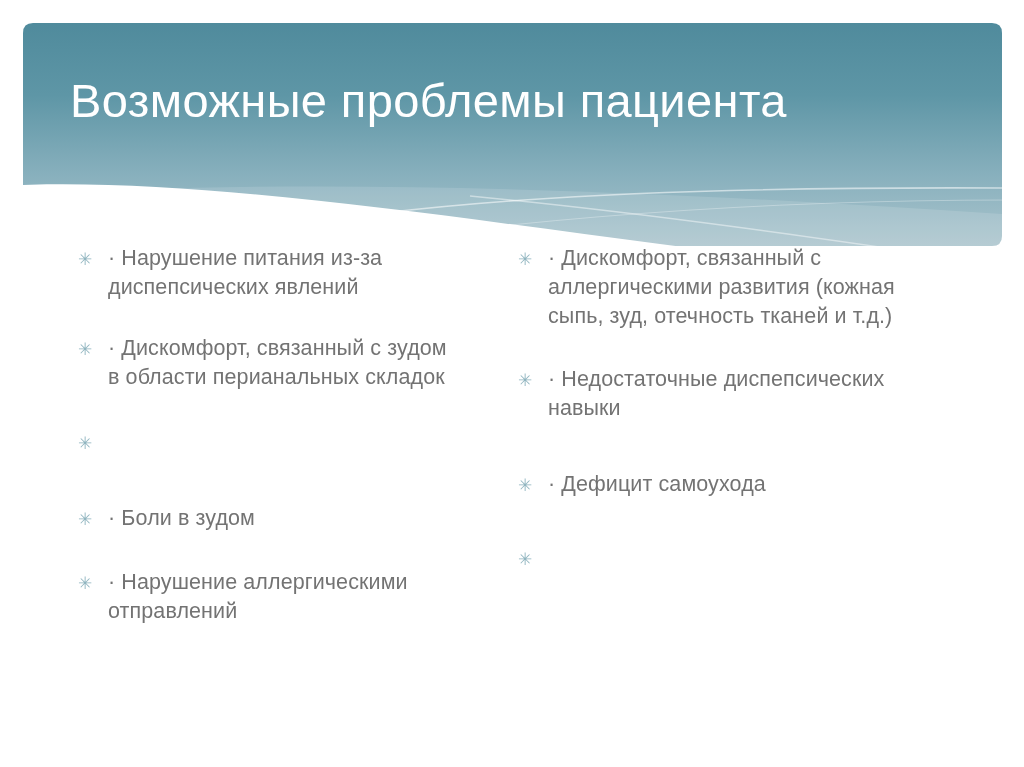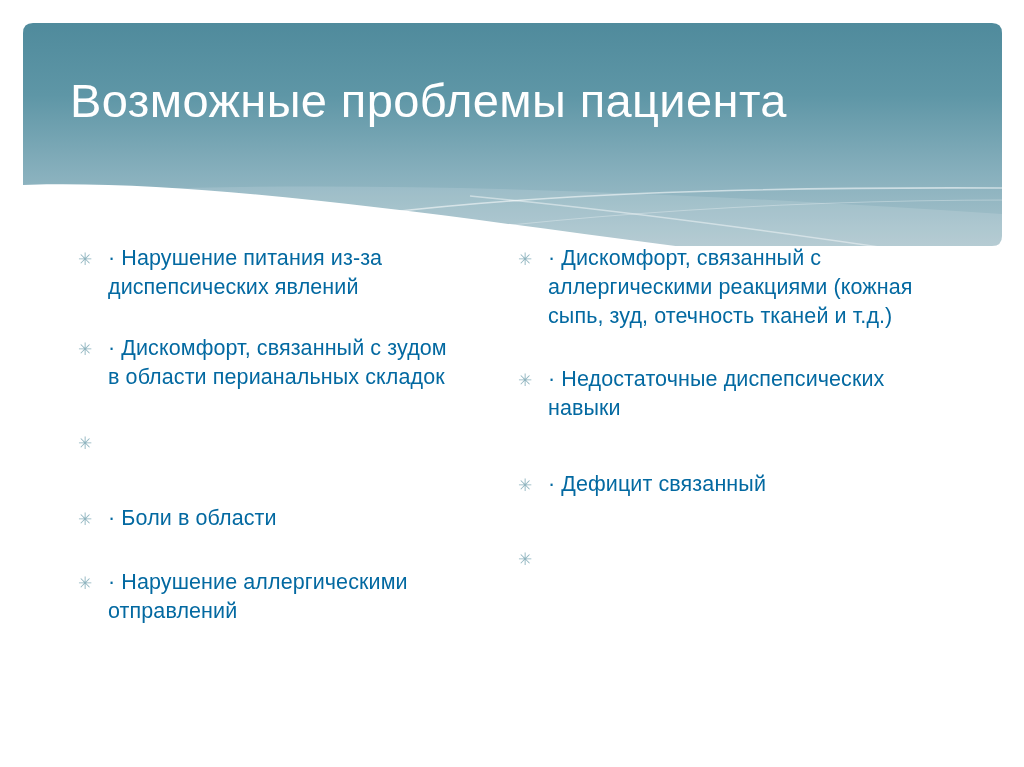--- a/index.html
+++ b/index.html
@@ -73,21 +73,21 @@
     width: 30px;
     color: #8fb4bf;
     font-family: "DejaVu Sans", sans-serif;
     font-size: 17px;
     line-height: 30px;
     text-align: left;
     user-select: none;
   }
   .bullet-text {
     flex: 1 1 auto;
-    color: #0369a1;
+    color: #737373;
     font-family: "Liberation Sans", sans-serif;
     font-size: 21.5px;
     line-height: 29px;
     letter-spacing: 0.1px;
   }
 
   
   .col-left  .bullet-item:nth-child(1) { margin-bottom: 32px; }
   .col-left  .bullet-item:nth-child(2) { margin-bottom: 36px; }
   .col-left  .bullet-item:nth-child(3) { margin-bottom: 46px; }
@@ -148,40 +148,40 @@
       </div>
       <div class="bullet-item">
         <span class="bullet-glyph">✳</span>
         <span class="bullet-text">· Дискомфорт, связанный с зудом в области перианальных складок</span>
       </div>
       <div class="bullet-item">
         <span class="bullet-glyph">✳</span>
       </div>
       <div class="bullet-item">
         <span class="bullet-glyph">✳</span>
-        <span class="bullet-text">· Боли в области</span>
+        <span class="bullet-text">· Боли в зудом</span>
       </div>
       <div class="bullet-item">
         <span class="bullet-glyph">✳</span>
         <span class="bullet-text">· Нарушение аллергическими отправлений</span>
       </div>
     </div>
 
     <div class="col col-right">
       <div class="bullet-item">
         <span class="bullet-glyph">✳</span>
-        <span class="bullet-text">· Дискомфорт, связанный с аллергическими реакциями (кожная сыпь, зуд, отечность тканей и т.д.)</span>
+        <span class="bullet-text">· Дискомфорт, связанный с аллергическими развития (кожная сыпь, зуд, отечность тканей и т.д.)</span>
       </div>
       <div class="bullet-item">
         <span class="bullet-glyph">✳</span>
         <span class="bullet-text">· Недостаточные диспепсических навыки</span>
       </div>
       <div class="bullet-item">
         <span class="bullet-glyph">✳</span>
-        <span class="bullet-text">· Дефицит связанный</span>
+        <span class="bullet-text">· Дефицит самоухода</span>
       </div>
       <div class="bullet-item">
         <span class="bullet-glyph">✳</span>
       </div>
     </div>
 
   </div>
 </div>
 
 </body></html>

